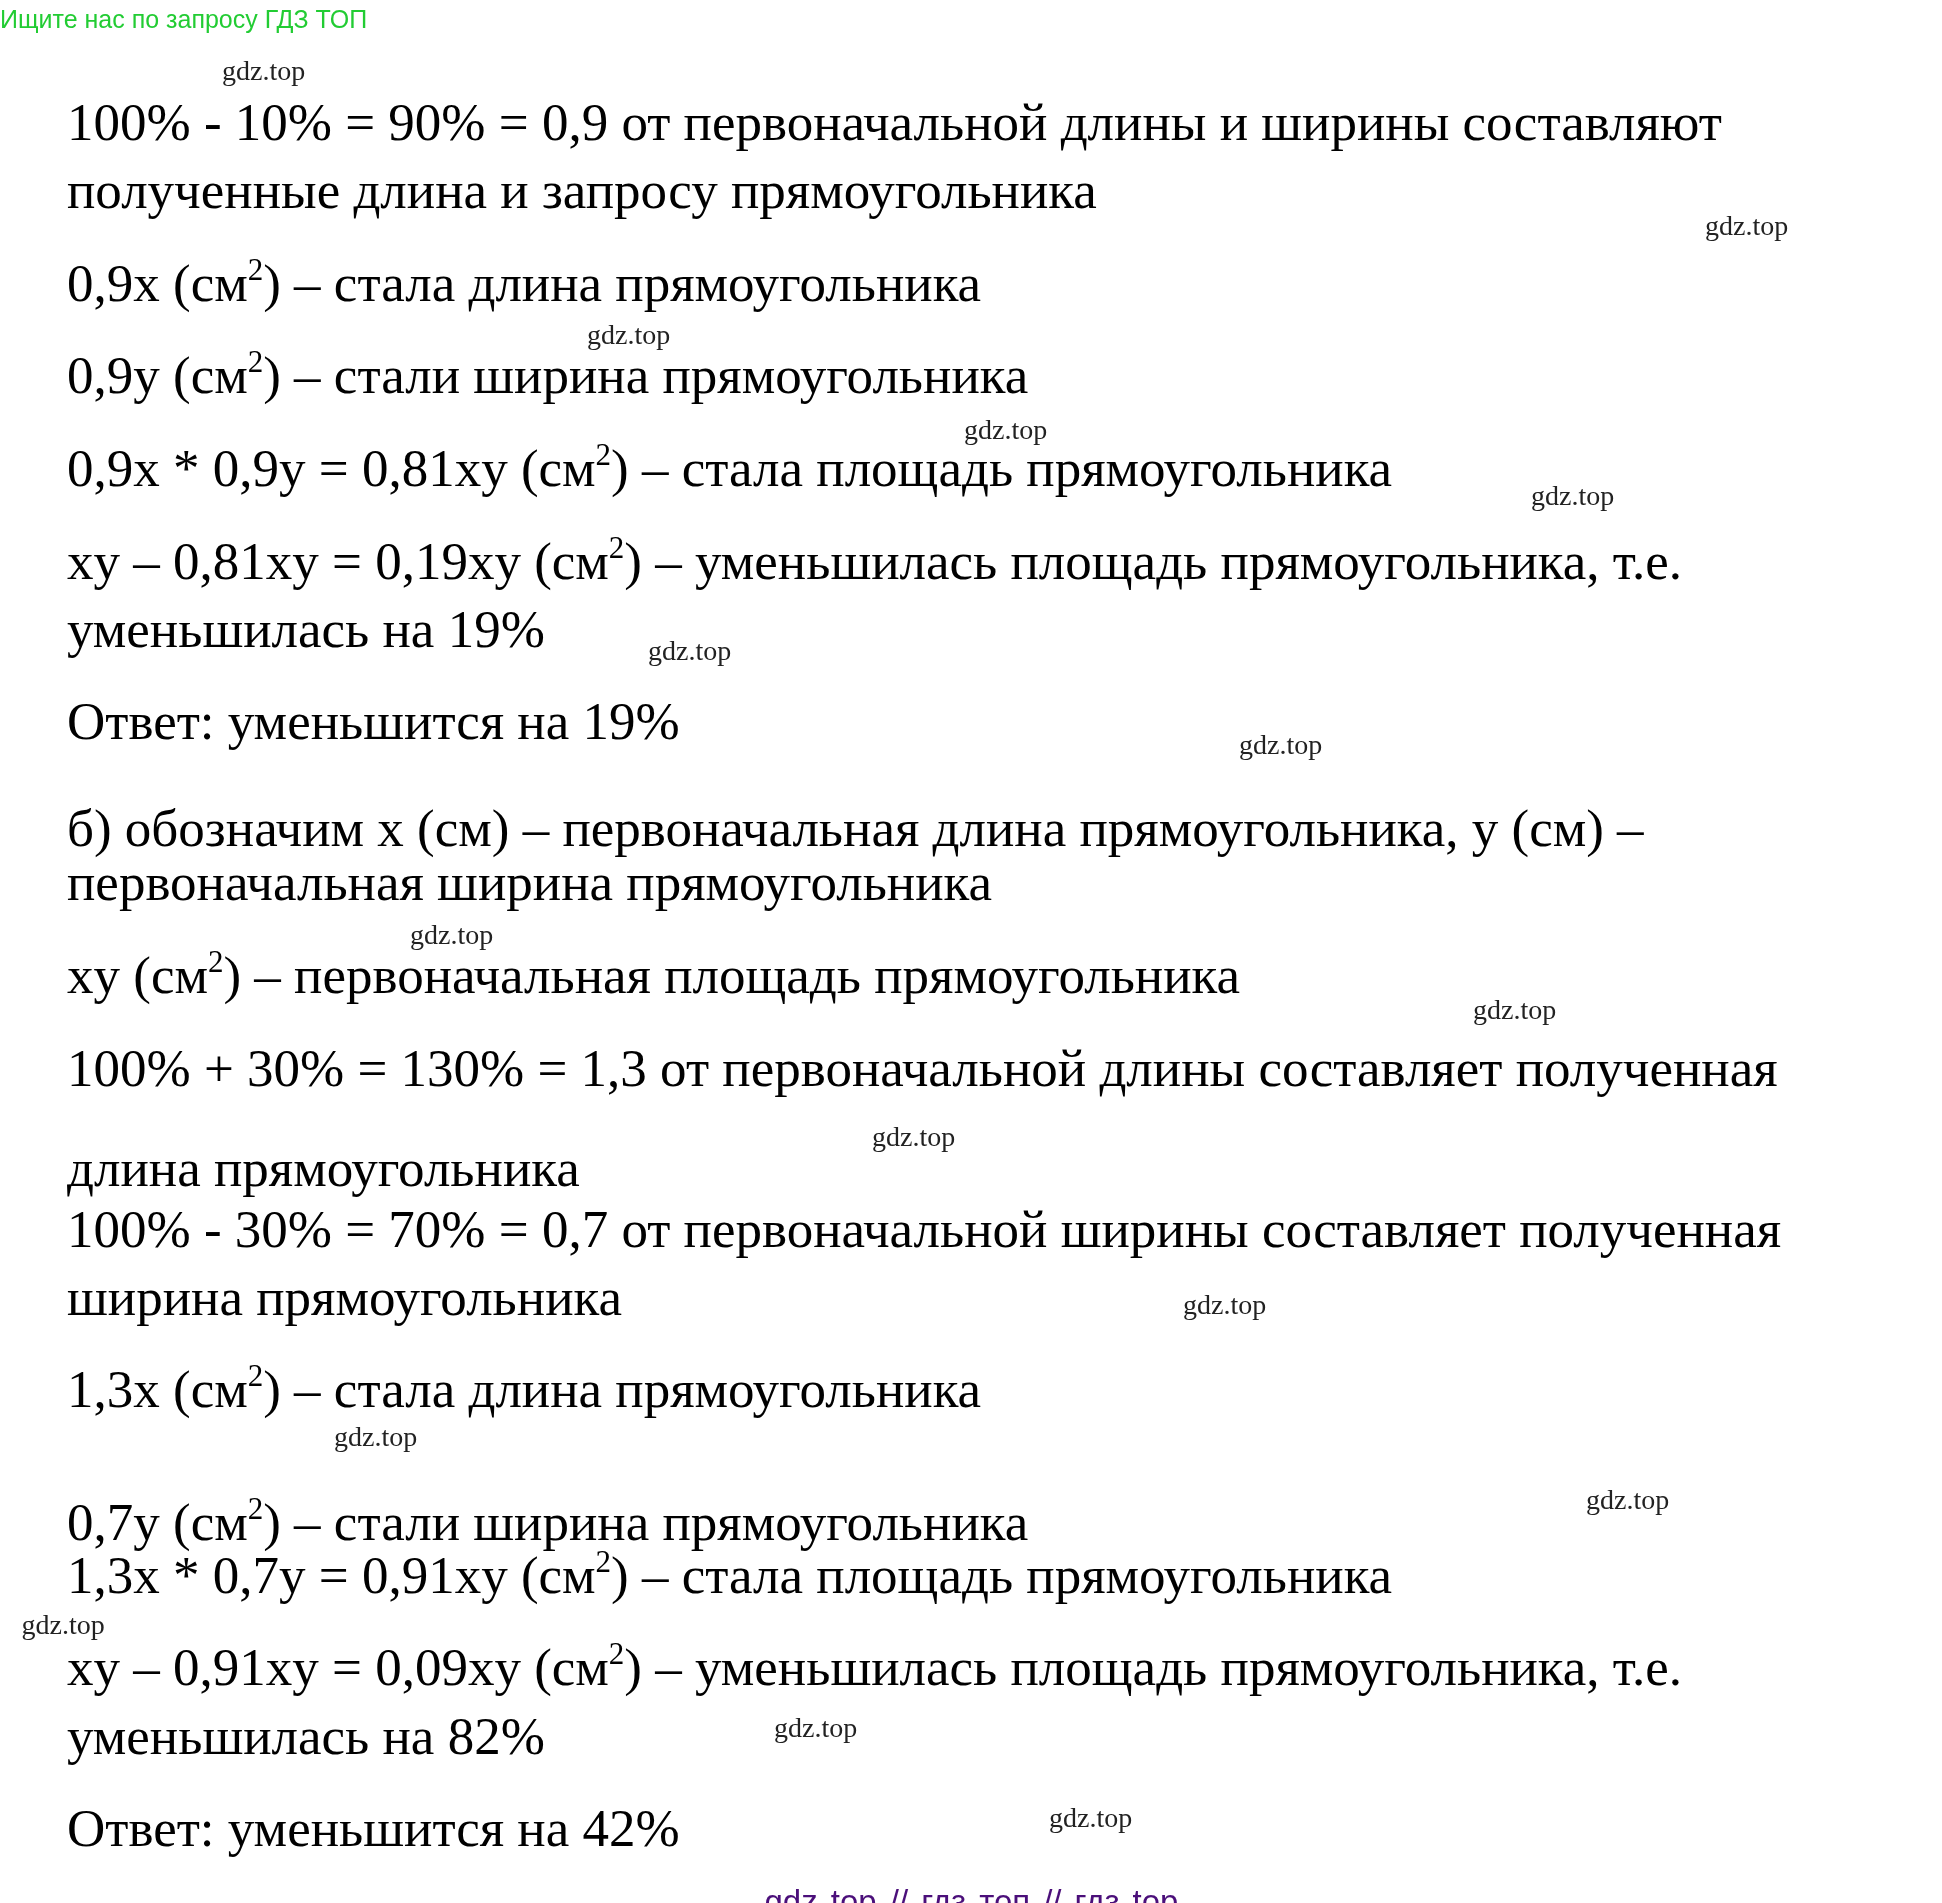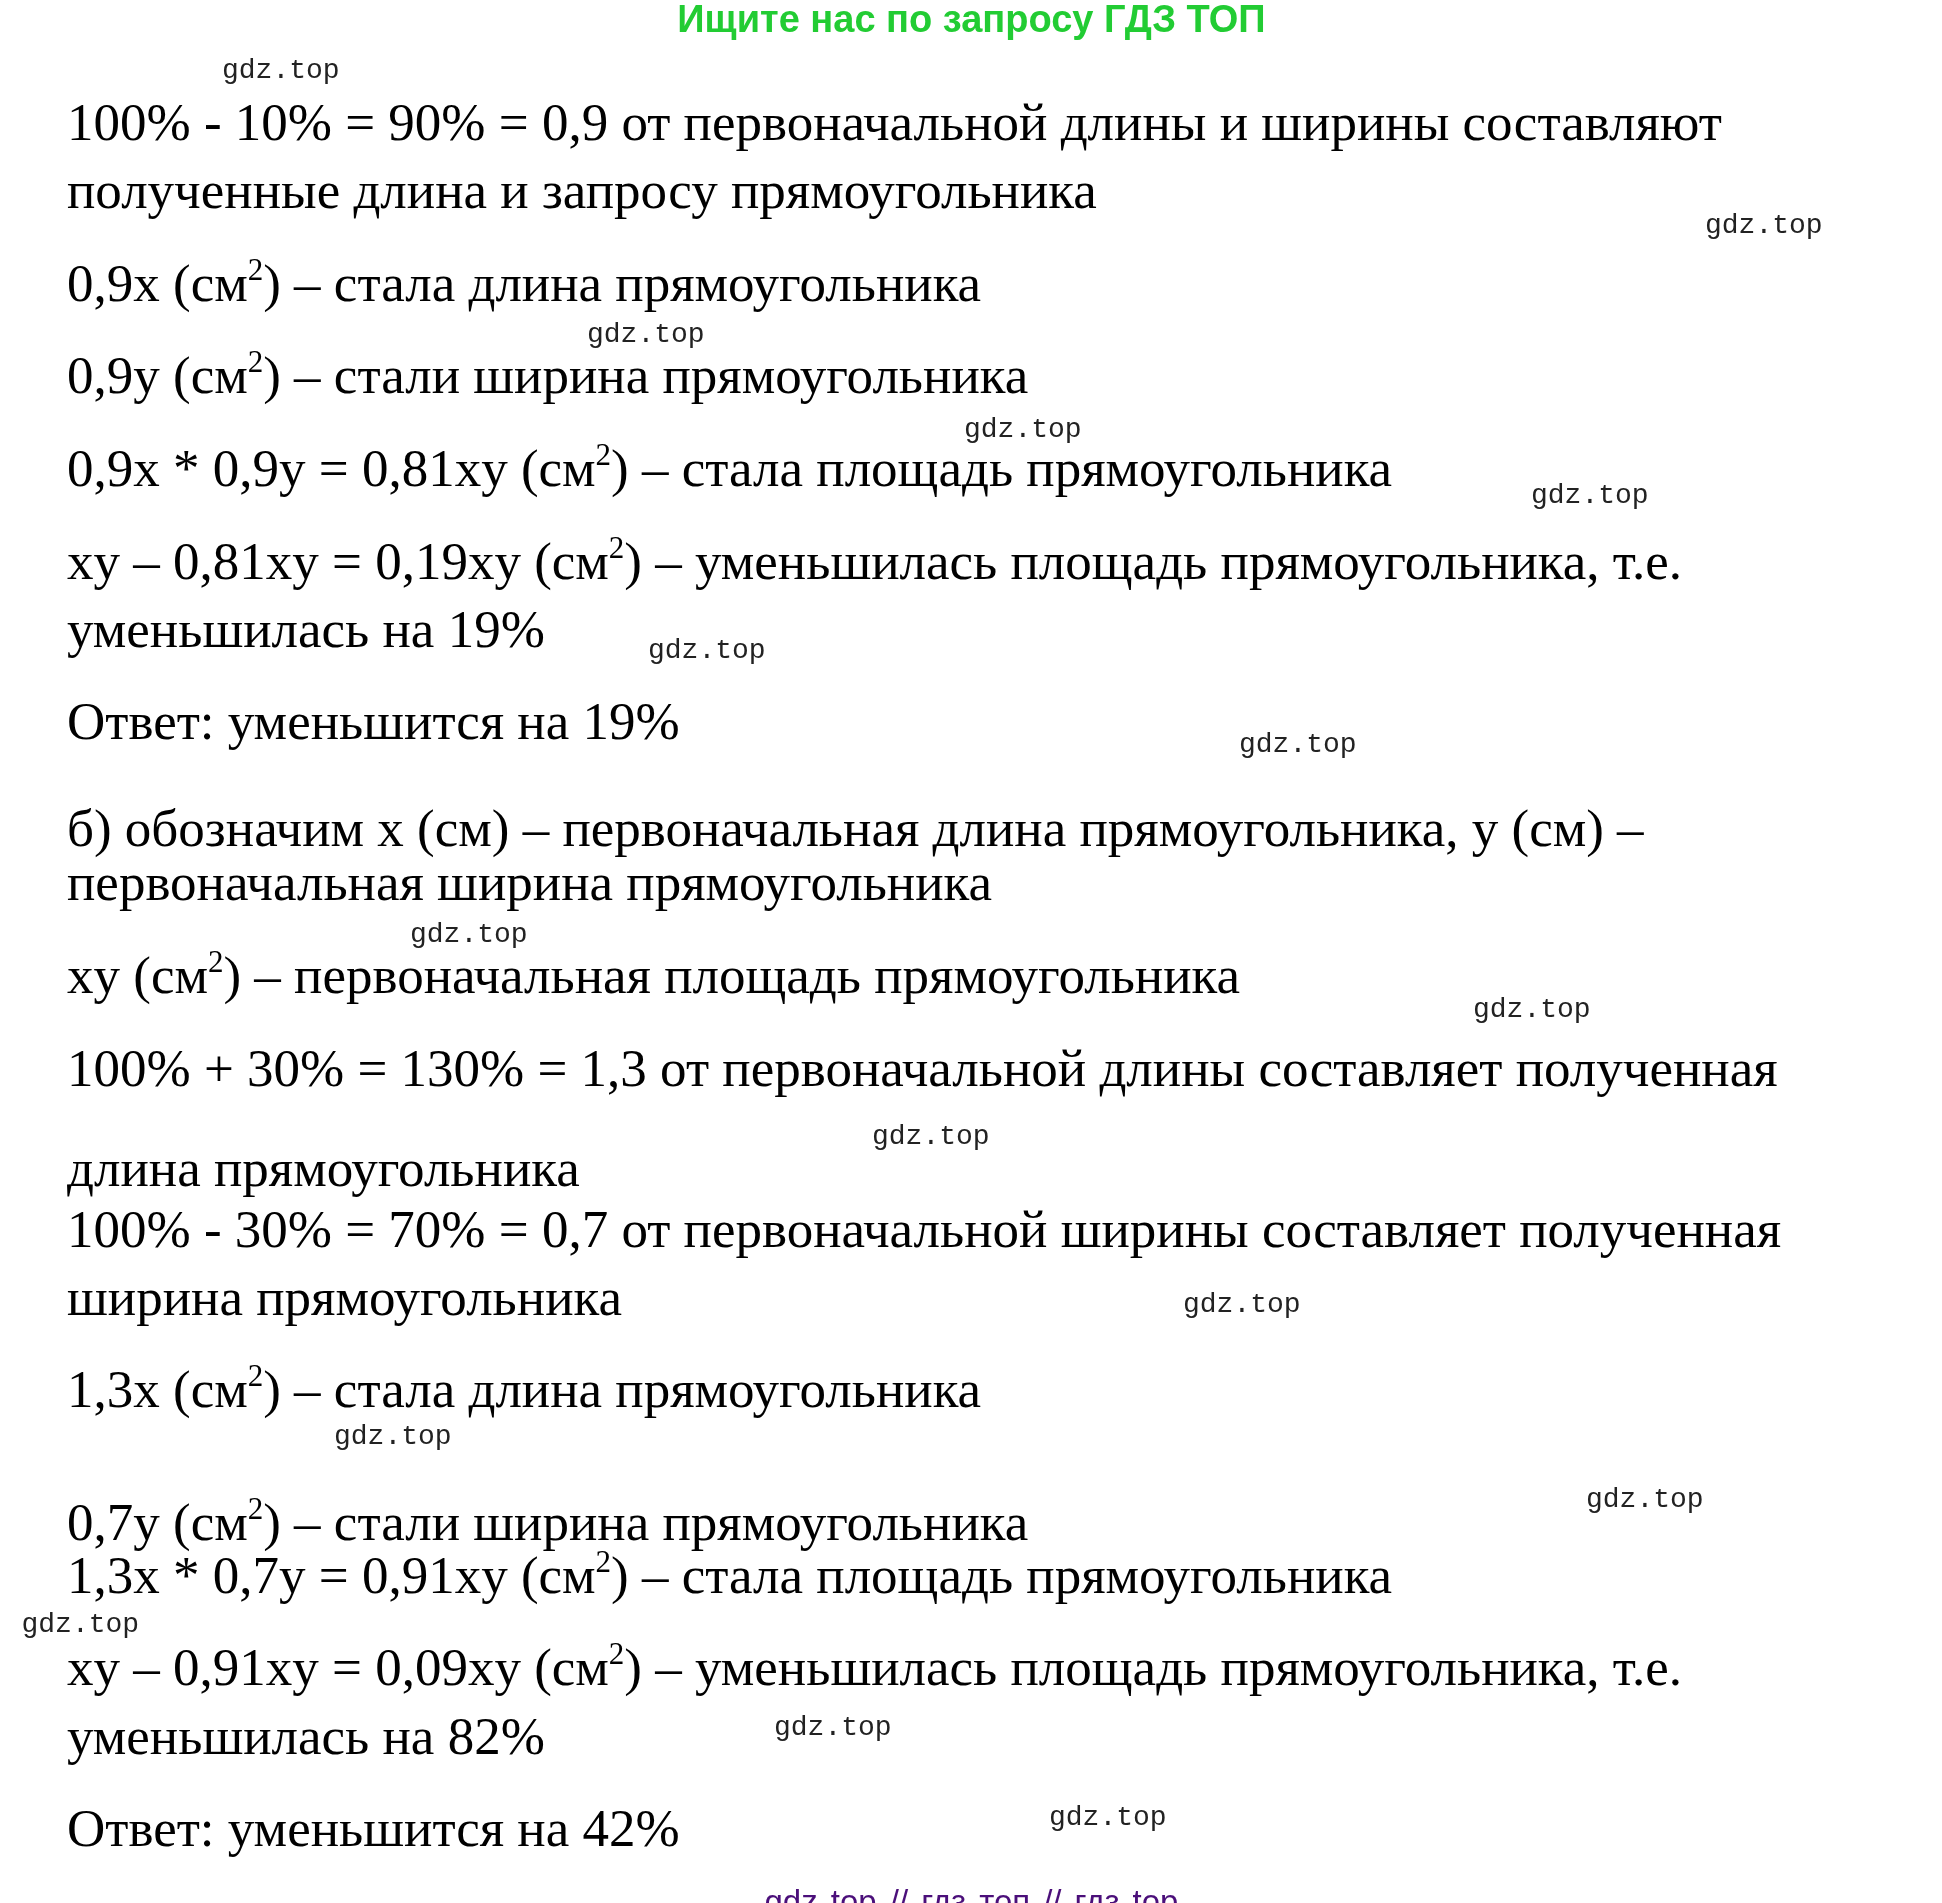--- a/index.html
+++ b/index.html
@@ -1,29 +1,29 @@
 <!DOCTYPE html>
 <html><head>
 <meta charset="utf-8">
 <style>
   html, body { margin: 0; padding: 0; background: #ffffff; }
   body { width: 1943px; height: 1904px; position: relative; overflow: hidden; }
   .header {
-    position: absolute; left: 0; top: 0; width: 1943px; text-align: center;
-    font-family: "Liberation Sans", sans-serif; font-size: 38px; color: #22cc33;
-    line-height: 39px; top: 0px; font-weight: bold;
+    position: absolute; left: 0; top: 0; width: 1943px; text-align: left;
+    font-family: "Liberation Sans", sans-serif; font-size: 25px; color: #22cc33;
+    line-height: 39px; top: 0px;
   }
   .line {
     position: absolute; left: 50px;
     font-family: "Liberation Serif", serif; font-size: 53px; color: #000;
     white-space: nowrap; line-height: 59px; margin-left: 17px;
   }
   .line sup { font-size: 31px; vertical-align: 0; position: relative; top: -21.5px; }
   .wm {
-    position: absolute; font-family: Liberation Mono, monospace;
+    position: absolute; font-family: Liberation Serif, serif;
     font-size: 28px; color: #222; white-space: nowrap; line-height: 31px;
   }
   .footer {
     position: absolute; left: 0; width: 1943px; top: 1882px; text-align: center;
     font-family: "Liberation Sans", sans-serif; font-size: 33px; color: #4b0f7a;
     line-height: 39px; word-spacing: 3.9px;
   }
 </style>
 </head>
 <body>

